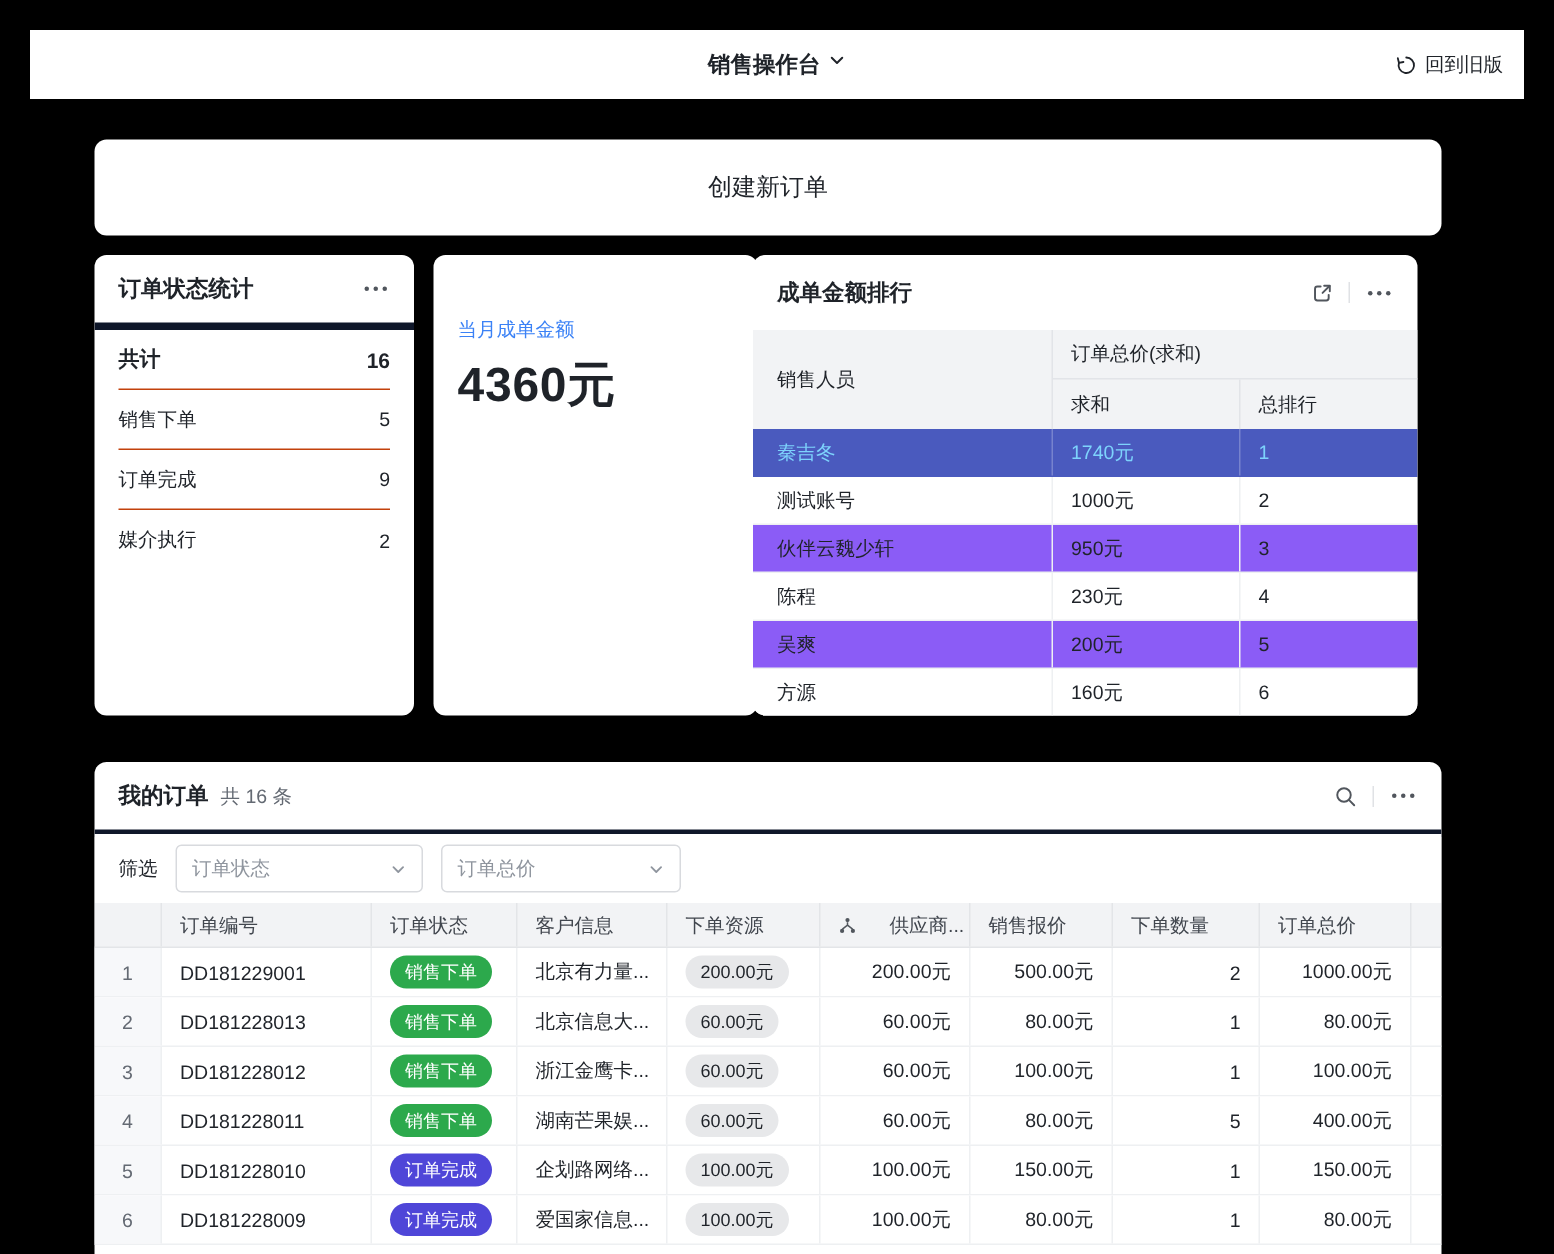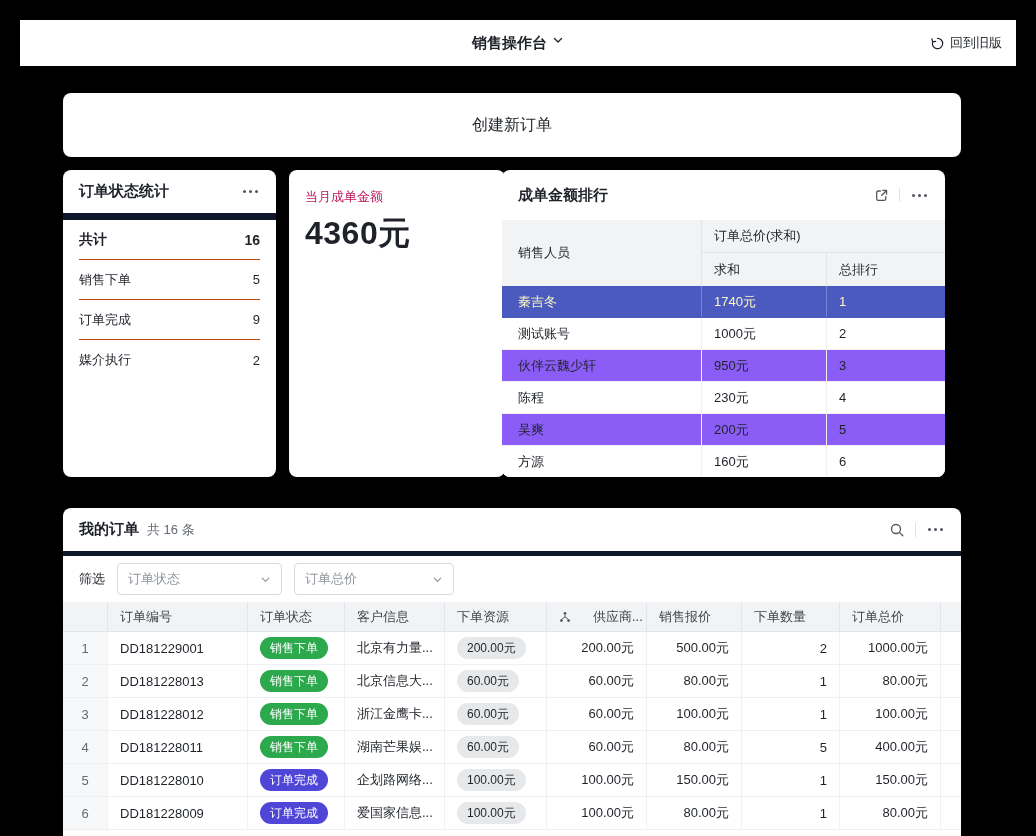--- a/index.html
+++ b/index.html
@@ -34,40 +34,40 @@
   }
   .status-card  { left:63px;  top:170px; width:213px; height:307px; }
   .amount-card  { left:289px; top:170px; width:216px; height:307px; }
   .ranking-card { left:502px; top:170px; width:443px; height:307px; }
   .orders-card  { left:63px;  top:508px; width:898px; height:336px; }
 
   .card-head {
     height:50px; display:flex; align-items:center; justify-content:space-between;
     padding:0 16px;
   }
-  .card-head.lined { border-bottom:7px solid #0f172a; }
+  .card-head.lined { border-bottom:5px solid #0f172a; }
   .card-title { font-size:15px; font-weight:700; }
   .head-actions { display:flex; align-items:center; gap:10px; }
   .vdiv { width:1px; height:14px; background:#e0e2e5; }
   .dots { display:flex; align-items:center; gap:3px; padding:4px 2px; cursor:pointer; }
   .dots i { width:3px; height:3px; border-radius:50%; background:#51565d; display:block; }
   .icon-btn { display:flex; align-items:center; cursor:pointer; }
 
   
   .status-rows { padding:0 16px; }
   .status-row {
     height:40px; display:flex; align-items:center; justify-content:space-between;
     border-bottom:1px solid #c2410c; font-size:13px; cursor:pointer;
   }
   .status-row:last-child { border-bottom:none; }
   .status-row.total { font-size:14px; font-weight:700; }
 
   
   .amount-body { padding:18px 16px 0 16px; }
-  .amount-title { font-size:13px; color:#be185d; }
+  .amount-title { font-size:13px; color:#3b82f6;margin-top:23px; }
   .amount-value { font-size:32px; font-weight:700; margin-top:6px; letter-spacing:.5px; }
 
   
   .rank-table { position:absolute; left:0; right:0; top:50px; bottom:0; font-size:13px; }
   .rank-head { display:flex; height:66px; background:var(--table-head-bg,#f2f3f5); }
   .rh-person {
     width:200px; display:flex; align-items:center; padding-left:16px;
     border-right:1px solid #e2e4e8;
     font-family:Liberation Mono, monospace;
   }
@@ -75,21 +75,21 @@
   .rh-total { height:33px; display:flex; align-items:center; padding-left:12px; border-bottom:1px solid #e2e4e8; }
   .rh-sub { height:33px; display:flex; }
   .rh-sum  { width:125px; display:flex; align-items:center; padding-left:12px; border-right:1px solid #e2e4e8; }
   .rh-rank { flex:1; display:flex; align-items:center; padding-left:12px; }
 
   .rank-row { display:flex; height:32px; border-bottom:1px solid #eef0f2; cursor:pointer; background:#fff; }
   .rank-row.alt { background:#8b5cf6; }
   .rank-row .c-name { width:200px; display:flex; align-items:center; padding-left:16px; border-right:1px solid #eef0f2; overflow:hidden; white-space:nowrap; }
   .rank-row .c-sum  { width:125px; display:flex; align-items:center; padding-left:12px; border-right:1px solid #eef0f2; }
   .rank-row .c-rank { flex:1; display:flex; align-items:center; padding-left:12px; }
-  .rank-row.hl { background:var(--highlight-row,#4a5abe); color:#fef9c3; border-bottom-color:transparent;justify-content:space-between; }
+  .rank-row.hl { background:var(--highlight-row,#4a5abe); color:#7dd3fc; border-bottom-color:transparent;justify-content:space-between; }
   .rank-row.hl .c-name, .rank-row.hl .c-sum { border-right-color:rgba(255,255,255,.25); }
 
   
   .orders-title-wrap { display:flex; align-items:baseline; gap:8px; }
   .orders-count { font-size:13px; color:#646a73; font-weight:400; }
   .filter-bar {
     position:absolute; left:0; right:0; top:48px; height:46px;
     display:flex; align-items:center; gap:12px; padding:0 16px; background:#fff;
   }
   .filter-label { font-size:13px; }

